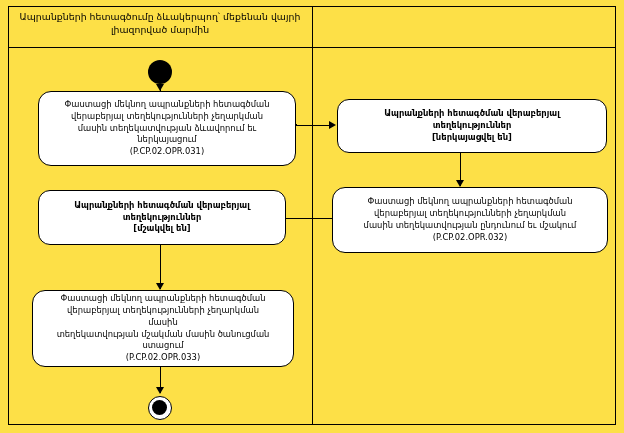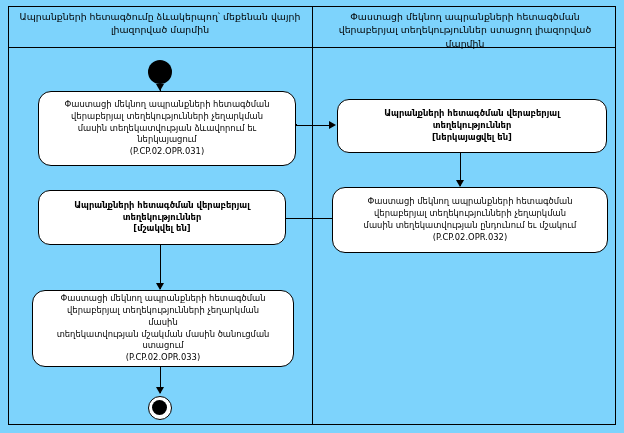--- a/index.html
+++ b/index.html
@@ -8,21 +8,21 @@
     background: #ffffff;
   }
   body {
     font-family: "DejaVu Sans", "Liberation Sans", sans-serif;
     color: #000000;
   }
   #canvas {
     position: relative;
     width: 624px;
     height: 433px;
-    background: #7dd3fc;
+    background: #fde047;
     overflow: hidden;
   }
   
   .lane-frame {
     position: absolute;
     left: 8px;
     top: 6px;
     width: 608px;
     height: 419px;
     border: 1.6px solid #000;
@@ -141,22 +141,20 @@
 <body>
 
 <div id="canvas">
 
   <div class="lane-frame"></div>
   <div class="lane-header-rule"></div>
   <div class="lane-divider"></div>
 
   <div class="lane-title left">Ապրանքների հետագծումը ձևակերպող՝ մեքենան վայրի
 լիազորված մարմին</div>
-  <div class="lane-title right">Փաստացի մեկնող ապրանքների հետագծման վերաբերյալ
-տեղեկություններ ստացող լիազորված մարմին</div>
 
   <div class="initial-node" style="left:148px; top:60px;"></div>
 
   <div class="edge v" style="left:159.5px; top:84px; height:16px;"></div>
   <div class="arrow down" style="left:155.8px; top:84px;"></div>
 
   <div class="node action" style="left:38px; top:91px; width:258px; height:75px;">
     <span class="txt">Փաստացի մեկնող ապրանքների հետագծման
 վերաբերյալ տեղեկությունների չեղարկման
 մասին տեղեկատվության ձևավորում եւ

